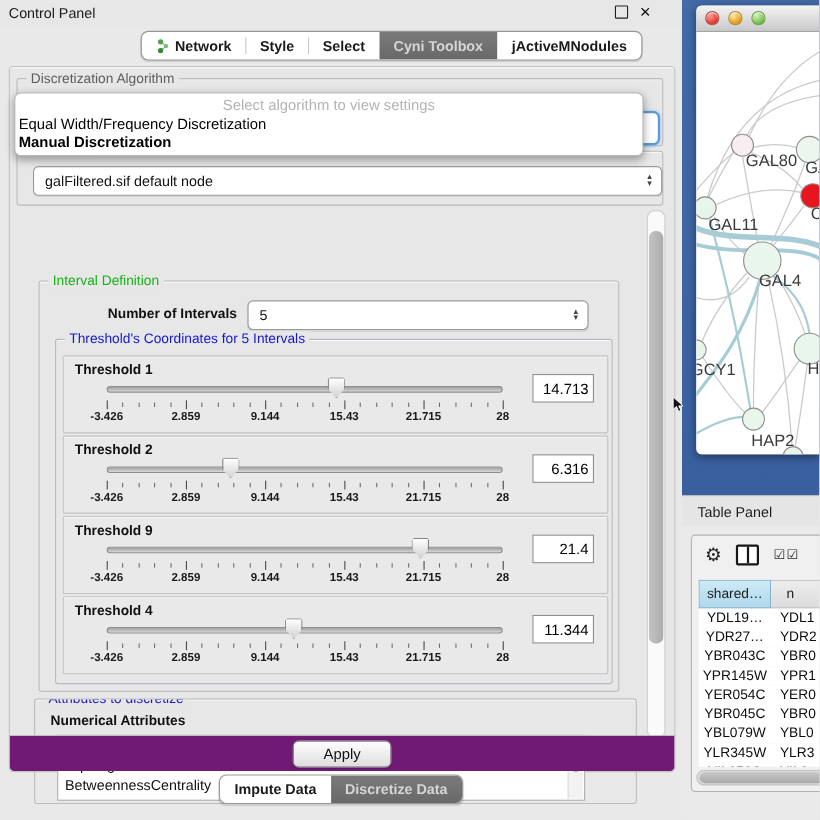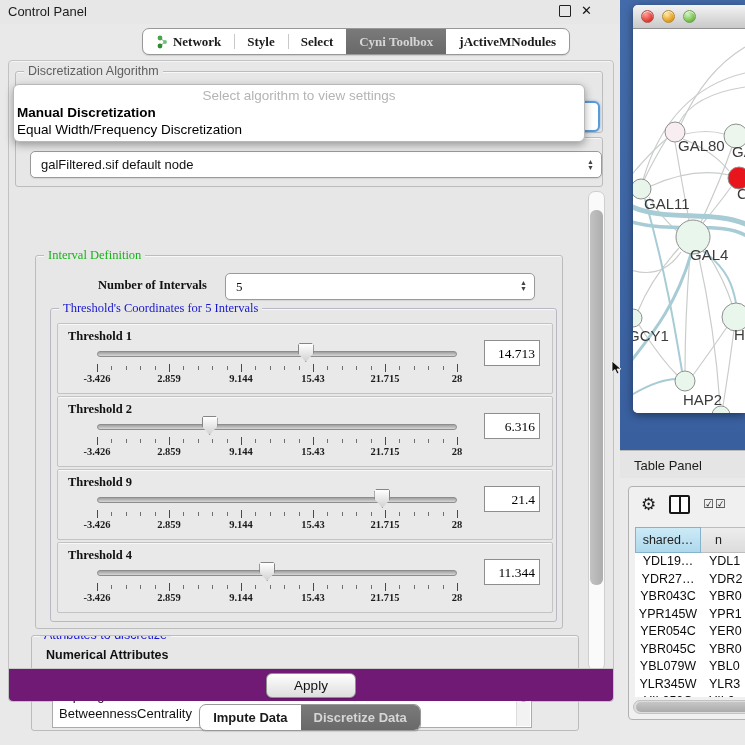--- a/index.html
+++ b/index.html
@@ -8,21 +8,21 @@
        background:#e9e9e9;-webkit-font-smoothing:antialiased;}
   .abs{position:absolute;}
 
   
   #titlebar{left:0;top:0;width:620px;height:24px;background:#e7e7e7;}
   #titlebar .title{position:absolute;left:8px;top:4px;font-size:13px;color:#1c1c1c;}
   #titlebar .winbtns{position:absolute;right:28px;top:5px;display:flex;gap:10px;align-items:center;}
   .floatbox{width:10px;height:10px;border:1.6px solid #222;border-radius:1px;display:inline-block;}
   .closex{font-size:13px;font-weight:bold;color:#111;line-height:12px;}
 
-  #tabbar{left:0;top:28px;width:712px;height:28px;display:flex;justify-content:center;font-family:Liberation Serif, serif;}
+  #tabbar{left:0;top:28px;width:712px;height:28px;display:flex;justify-content:center;}
   .tabgroup{display:flex;height:25px;background:#fff;border:1px solid #989898;border-radius:7px;overflow:hidden;box-shadow:0 1px 1px rgba(0,0,0,.12);}
   .tab{display:flex;align-items:center;gap:5px;padding:0 13px;font-size:13px;font-weight:600;color:#1a1a1a;position:relative;cursor:default;}
   .tab.sep::before{content:"";position:absolute;left:0;top:5px;bottom:5px;width:1px;background:#c9c9c9;}
   .tab.selected{background:linear-gradient(#7a7a7a,#696969);color:#d6d6d6;}
   .tab.selected::before{display:none;}
 
   #mainpanel{left:8px;top:60px;width:604px;height:640px;background:#e7e7e7;
              border:1px solid #c2c2c2;border-radius:4px;box-shadow:inset 0 1px 0 #f6f6f6;}
 
   .groupbox{position:absolute;border:1px solid #bcbcbc;border-radius:3px;box-shadow:inset 0 1px 0 rgba(255,255,255,.7);}
@@ -170,21 +170,21 @@
       <span>galFiltered.sif default node</span>
       <span class="spinner">
           <i>▲</i>
           <i>▼</i>
         </span>
     </div>
   </div>
 
   <div class="abs" id="scrollpane">
 
-    <div class="groupbox" style="left:18px;top:66px;width:526px;height:372px;font-family:Liberation Serif, serif;">
+    <div class="groupbox" style="left:18px;top:66px;width:526px;height:372px;">
       <span class="legend green">Interval Definition</span>
 
       <div style="position:absolute;left:62px;top:22px;font-size:12.5px;font-weight:bold;color:#111;">Number of Intervals</div>
       <div class="combo" style="left:189px;top:17px;width:298px;height:25px;">
         <span>5</span>
         <span class="spinner">
             <i>▲</i>
             <i>▼</i>
           </span>
       </div>
@@ -394,22 +394,22 @@
 
   <div id="applyrow">
     <div class="pushbtn">Apply</div>
   </div>
 </div>
 
 <div class="abs" id="algo-combo-fragment"></div>
 <div class="abs" id="algo-popup">
   <div class="ph">Select algorithm to view settings</div>
   <div id="algo-options-host">
+      <div class="opt">Equal Width/Frequency Discretization</div>
       <div class="opt bold">Manual Discretization</div>
-      <div class="opt">Equal Width/Frequency Discretization</div>
     </div>
 </div>
 
 <div class="abs" id="bottomtabs">
   <div class="tabgroup" id="bottomtabs-host">
       <div class="tab">
         <span>Impute Data</span>
       </div>
       <div class="tab selected">
         <span>Discretize Data</span>

